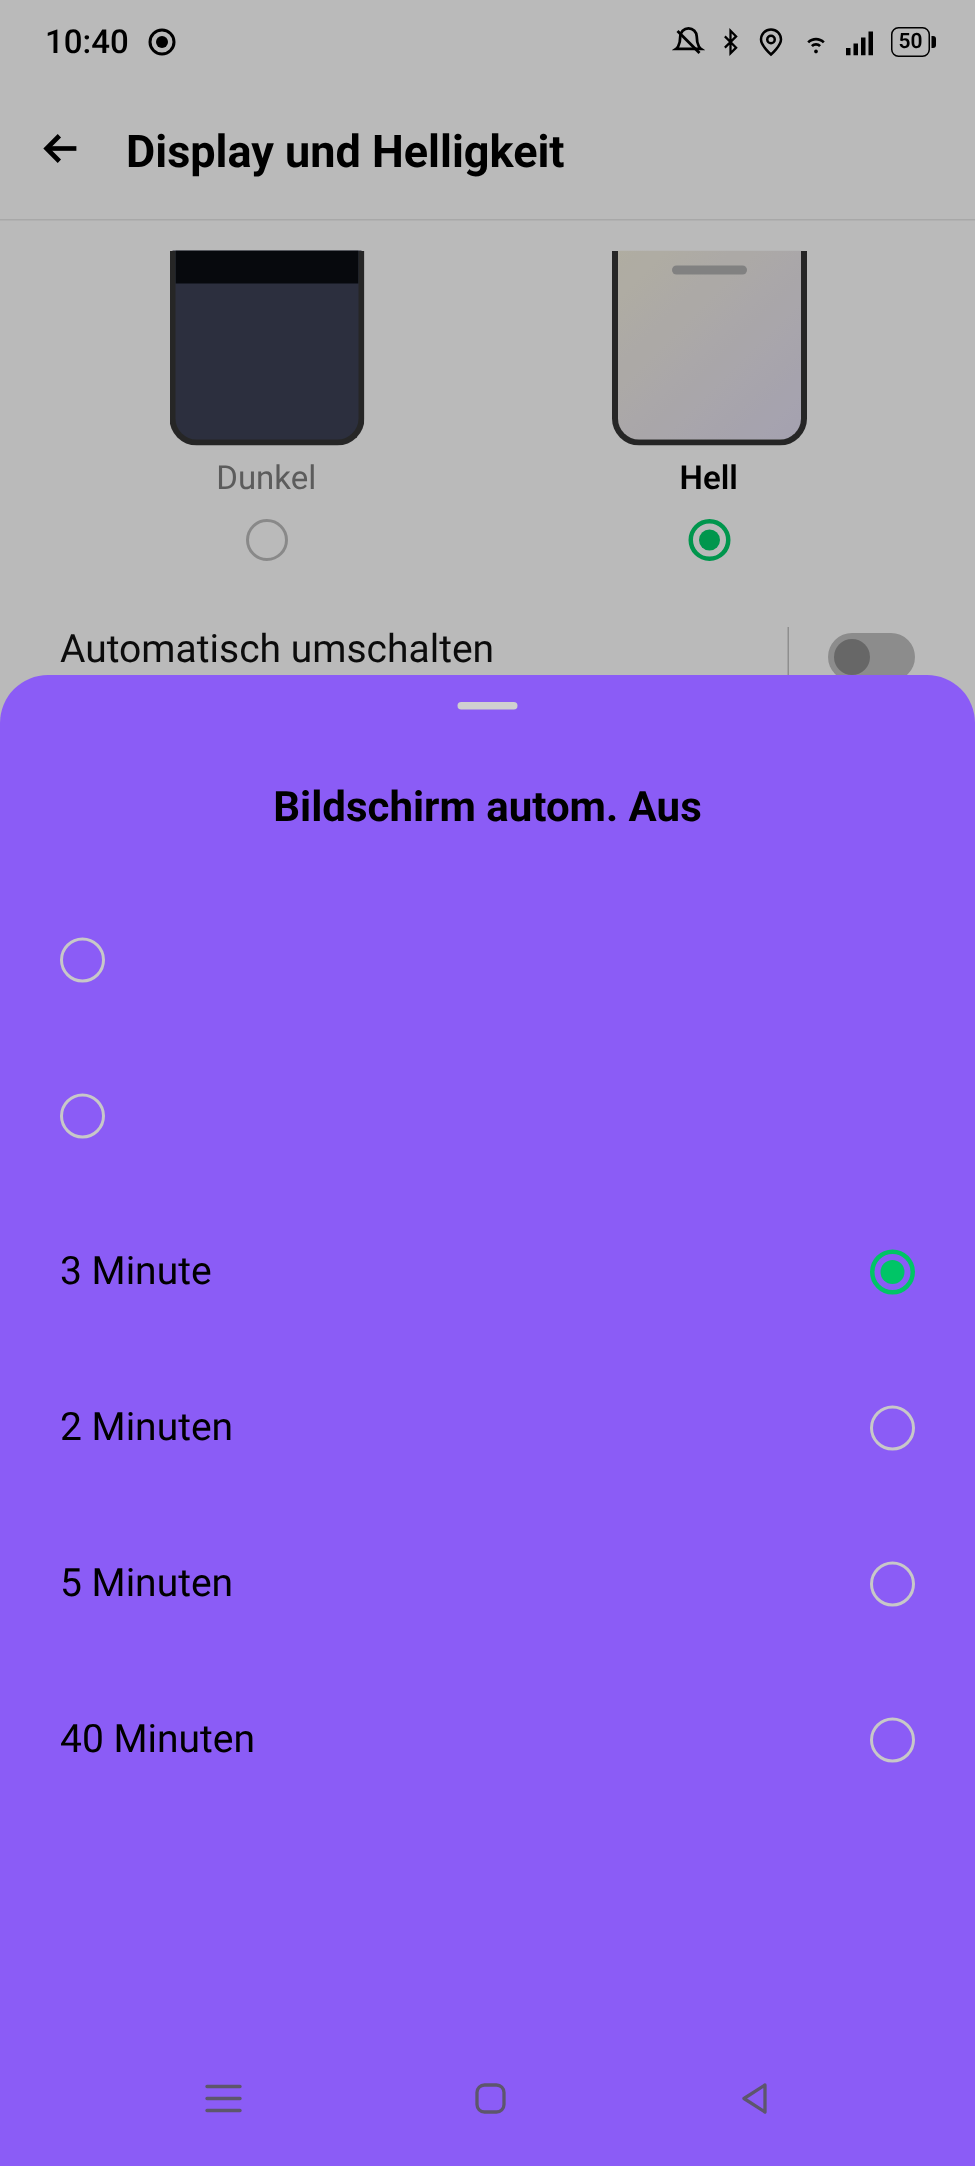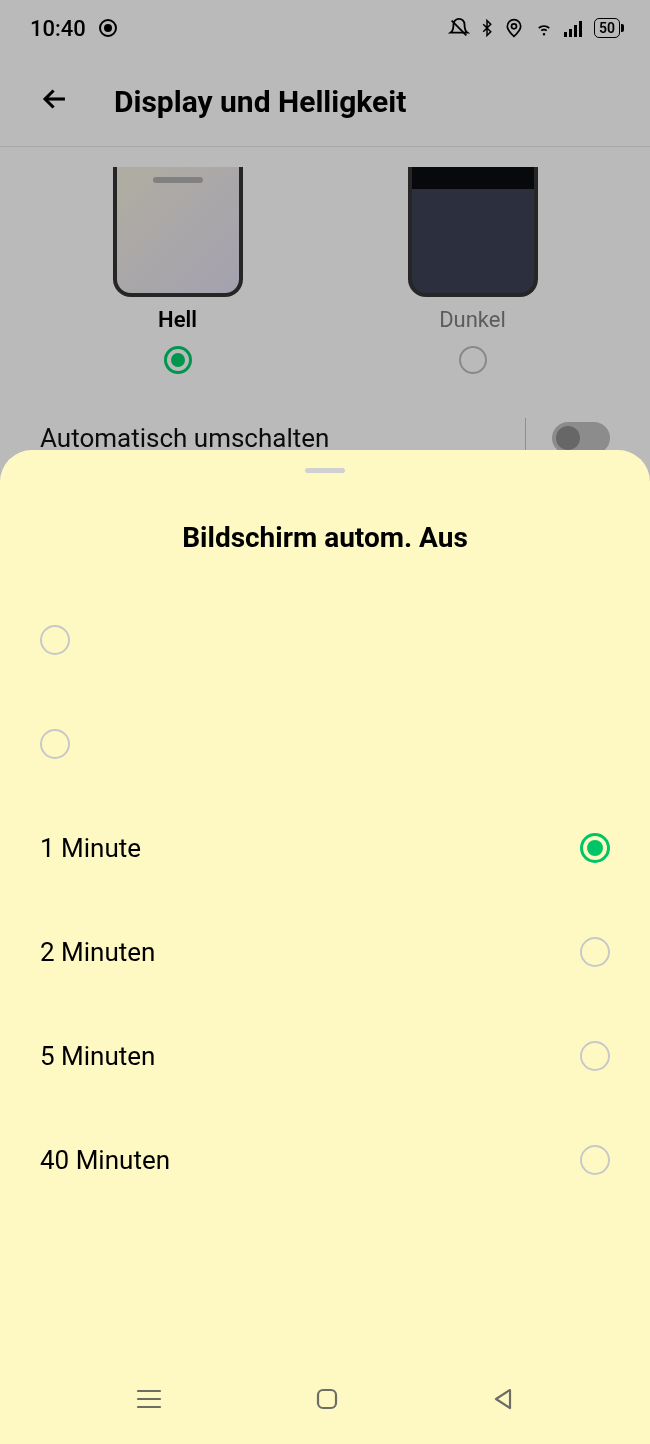--- a/index.html
+++ b/index.html
@@ -3,50 +3,50 @@
 <meta charset="utf-8">
 <style>
   * { margin: 0; padding: 0; box-sizing: border-box; font-family: -apple-system, BlinkMacSystemFont, "Segoe UI", Roboto, sans-serif; }
   body { width: 650px; height: 1444px; background: #f5f5f5; position: relative; overflow: hidden; }
 
   .status-bar { height: 56px; display: flex; align-items: center; justify-content: space-between; padding: 0 30px; font-size: 22px; font-weight: 500; color: #000; }
   .status-left { display: flex; align-items: center; gap: 12px; }
   .status-right { display: flex; align-items: center; gap: 8px; }
   .status-icon { display: inline-flex; align-items: center; }
 
-  .header { height: 90px; display: flex; align-items: center; padding: 0 38px; gap: 42px; }
+  .header { height: 90px; display: flex; align-items: center; padding: 0 24px; gap: 26px; }
   .header-title { font-size: 30px; font-weight: 700; color: #000; }
   .back-arrow { width: 34px; height: 34px; }
 
   .content { padding: 0 30px; border-top: 1px solid #ddd; }
 
   .theme-row { display: flex; justify-content: space-around; padding-top: 20px; }
   .theme-option { display: flex; flex-direction: column; align-items: center; gap: 10px; }
   .phone-preview { width: 130px; height: 130px; border: 4px solid #333; border-top: none; border-radius: 0 0 18px 18px; position: relative; overflow: hidden; }
   .phone-preview.light { background: linear-gradient(135deg, #e8e4d4 0%, #d8d4e8 100%); }
   .phone-preview.light::before { content: ""; position: absolute; top: 10px; left: 50%; transform: translateX(-50%); width: 50px; height: 6px; background: #aaa; border-radius: 3px; }
   .phone-preview.dark { background: #3a3f52; }
   .phone-preview.dark::before { content: ""; position: absolute; top: 0; left: 0; right: 0; height: 22px; background: #0a0c12; }
   .theme-label { font-size: 22px; font-weight: 600; }
   .theme-label.light-label { color: #000; }
   .theme-label.dark-label { color: #7a7a7a; font-weight: 400; }
   .radio { width: 28px; height: 28px; border-radius: 50%; border: 2px solid #b5b5b5; margin-top: 4px; display:flex; align-items:center; justify-content:center; }
   .radio.selected { border: 3px solid #00c566; }
   .radio.selected::after { content: ""; width: 14px; height: 14px; background: #00c566; border-radius: 50%; }
 
-  .auto-switch-row { display: flex; align-items: center; justify-content: space-between; padding: 44px 10px 40px 10px; }
+  .auto-switch-row { display: flex; justify-content: space-between; padding: 44px 10px 40px 10px; }
   .auto-switch-label { font-size: 26px; color: #111; }
   .auto-switch-right { display: flex; align-items: center; gap: 26px; }
   .divider-vert { width: 1px; height: 40px; background: #bbb; }
   .toggle { width: 58px; height: 32px; border-radius: 16px; background: #b8b8b8; position: relative; }
   .toggle::after { content: ""; position: absolute; left: 4px; top: 4px; width: 24px; height: 24px; background: #888; border-radius: 50%; }
 
   .scrim { position: absolute; inset: 0; background: rgba(0,0,0,0.24); pointer-events: none; z-index: 5; }
 
-  .sheet { position: absolute; left: 0; right: 0; top: 450px; bottom: 0; background: #fef9c3; border-radius: 32px 32px 0 0; z-index: 10; padding: 18px 40px 0 40px; display: flex; flex-direction: column; }
+  .sheet { position: absolute; left: 0; right: 0; top: 450px; bottom: 0; background: #8b5cf6; border-radius: 32px 32px 0 0; z-index: 10; padding: 18px 40px 0 40px; display: flex; flex-direction: column; }
   .drag-handle { width: 40px; height: 5px; background: #d0d0d0; border-radius: 3px; margin: 0 auto 48px; }
   .sheet-title { font-size: 28px; font-weight: 700; text-align: center; color: #000; margin-bottom: 34px; }
   .option-row { display: flex; align-items: center; justify-content: space-between; height: 104px; }
   .option-label { font-size: 26px; color: #000; }
   .option-radio { width: 30px; height: 30px; border-radius: 50%; border: 2px solid #c8c8c8; display:flex; align-items:center; justify-content:center; }
   .option-radio.checked { border: 3px solid #00c566; }
   .option-radio.checked::after { content: ""; width: 16px; height: 16px; background: #00c566; border-radius: 50%; }
 
   .nav-bar { position: absolute; left: 0; right: 0; bottom: 0; height: 86px; display: flex; align-items: center; justify-content: space-around; padding: 0 60px; z-index: 20; }
   .nav-bar svg { opacity: 0.85; }
@@ -108,28 +108,28 @@
         <path d="M19 12H5"></path>
         <path d="M11 18l-6-6 6-6"></path>
       </svg>
   </span>
   <span class="header-title">Display und Helligkeit</span>
 </div>
 
 <div class="content">
   <div class="theme-row">
     <div class="theme-option">
+      <div class="phone-preview dark"></div>
+      <span class="theme-label dark-label">Dunkel</span>
+      <div class="radio"></div>
+    </div>
+    <div class="theme-option">
       <div class="phone-preview light"></div>
       <span class="theme-label light-label">Hell</span>
       <div class="radio selected"></div>
-    </div>
-    <div class="theme-option">
-      <div class="phone-preview dark"></div>
-      <span class="theme-label dark-label">Dunkel</span>
-      <div class="radio"></div>
     </div>
   </div>
 
   <div class="auto-switch-row">
     <span class="auto-switch-label">Automatisch umschalten</span>
     <div class="auto-switch-right">
       <div class="divider-vert"></div>
       <div class="toggle"></div>
     </div>
   </div>
@@ -141,21 +141,21 @@
   <div class="drag-handle"></div>
   <div class="sheet-title">Bildschirm autom. Aus</div>
   <div id="options-container">
       <div class="option-row">
         <div class="option-radio"></div>
       </div>
       <div class="option-row">
         <div class="option-radio"></div>
       </div>
       <div class="option-row">
-        <span class="option-label">1 Minute</span>
+        <span class="option-label">3 Minute</span>
         <div class="option-radio checked"></div>
       </div>
       <div class="option-row">
         <span class="option-label">2 Minuten</span>
         <div class="option-radio"></div>
       </div>
       <div class="option-row">
         <span class="option-label">5 Minuten</span>
         <div class="option-radio"></div>
       </div>

